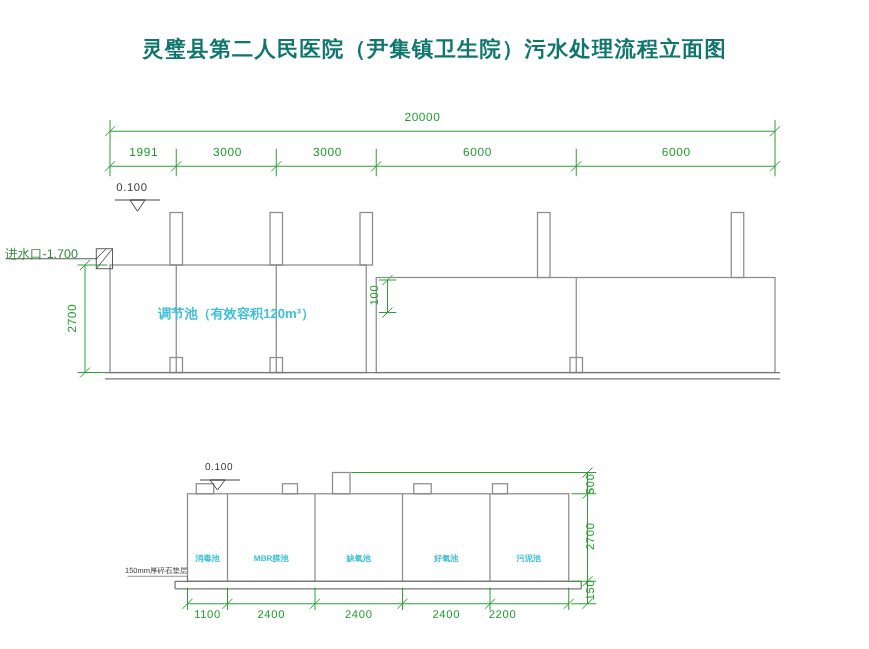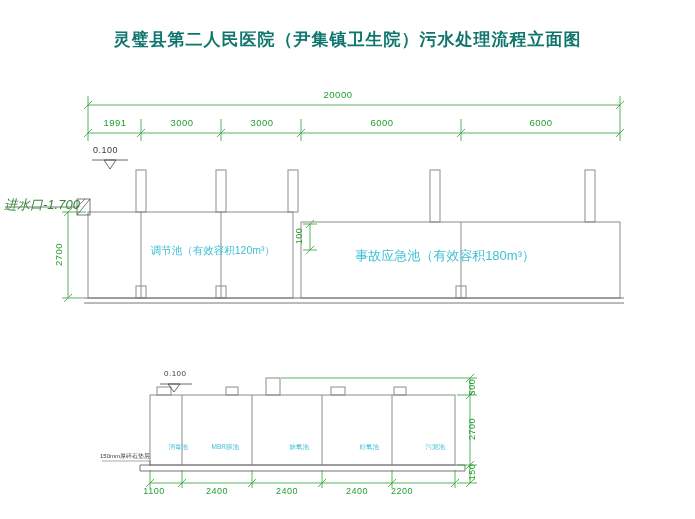--- a/index.html
+++ b/index.html
@@ -33,36 +33,36 @@
   .elev {
     color: #3a3a3a;
     font-size: 9px;
     letter-spacing: 0.5px;
     white-space: nowrap;
     text-align: right;
   }
   .elev-sm { font-size: 8px; }
   .cyan {
     color: #3fc0d4;
-    text-align: right;
-    white-space: nowrap;
+    text-align: center;
+    white-space: nowrap;
+    font-weight: bold;
   }
   .label-left  { font-size: 10.5px; }
   .label-right { font-size: 13px; }
   .label-cell  { font-size: 6.5px; }
   .note {
     color: #3a3a3a;
     font-size: 6px;
     white-space: nowrap;
   }
   .inlet {
     color: #2f8a35;
-    font-size: 13px;
-    white-space: nowrap;
-    font-style: italic;
+    font-size: 10px;
+    white-space: nowrap;
   }
   svg { position: absolute; left: 0; top: 0; }
 </style>
 </head>
 <body>
 
 <div class="page">
 
   <svg width="695" height="519" viewBox="0 0 695 519">
 
@@ -192,32 +192,31 @@
   <div class="abs dim" style="left:521px; top:117px; width:40px;">6000</div>
 
   <div class="abs elev" style="left:93px; top:145px;">0.100</div>
 
   <div class="abs inlet" style="left:4px; top:196px;">进水口-1.700</div>
 
   <div class="abs dim vtext" style="left:38px; top:249px; width:40px;">2700</div>
   <div class="abs dim dim-sm vtext" style="left:284px; top:231px; width:30px;">100</div>
 
   <div class="abs cyan label-left" style="left:103px; top:244px; width:172px;">调节池（有效容积120m³）</div>
-  <div class="abs cyan label-right" style="left:330px; top:247px; width:205px;">事故应急池（有效容积180m³）</div>
 
   <div class="abs elev elev-sm" style="left:164px; top:369px;">0.100</div>
   <div class="abs note" style="left:100px; top:452px;">150mm厚碎石垫层</div>
 
   <div class="abs cyan label-cell" style="left:144px; top:443px; width:44px;">消毒池</div>
   <div class="abs cyan label-cell" style="left:195px; top:443px; width:44px;">MBR膜池</div>
   <div class="abs cyan label-cell" style="left:265px; top:443px; width:44px;">缺氧池</div>
   <div class="abs cyan label-cell" style="left:335px; top:443px; width:44px;">好氧池</div>
   <div class="abs cyan label-cell" style="left:401px; top:443px; width:44px;">污泥池</div>
 
-  <div class="abs dim dim-sm" style="left:134px; top:486px; width:40px;">1100</div>
+  <div class="abs dim dim-sm" style="left:146px; top:486px; width:40px;">1100</div>
   <div class="abs dim dim-sm" style="left:197px; top:486px; width:40px;">2400</div>
   <div class="abs dim dim-sm" style="left:267px; top:486px; width:40px;">2400</div>
   <div class="abs dim dim-sm" style="left:337px; top:486px; width:40px;">2400</div>
   <div class="abs dim dim-sm" style="left:382px; top:486px; width:40px;">2200</div>
 
   <div class="abs dim dim-sm vtext" style="left:457px; top:382px; width:30px;">500</div>
   <div class="abs dim dim-sm vtext" style="left:452px; top:424px; width:40px;">2700</div>
   <div class="abs dim dim-sm vtext" style="left:457px; top:467px; width:30px;">150</div>
 
 </div>

